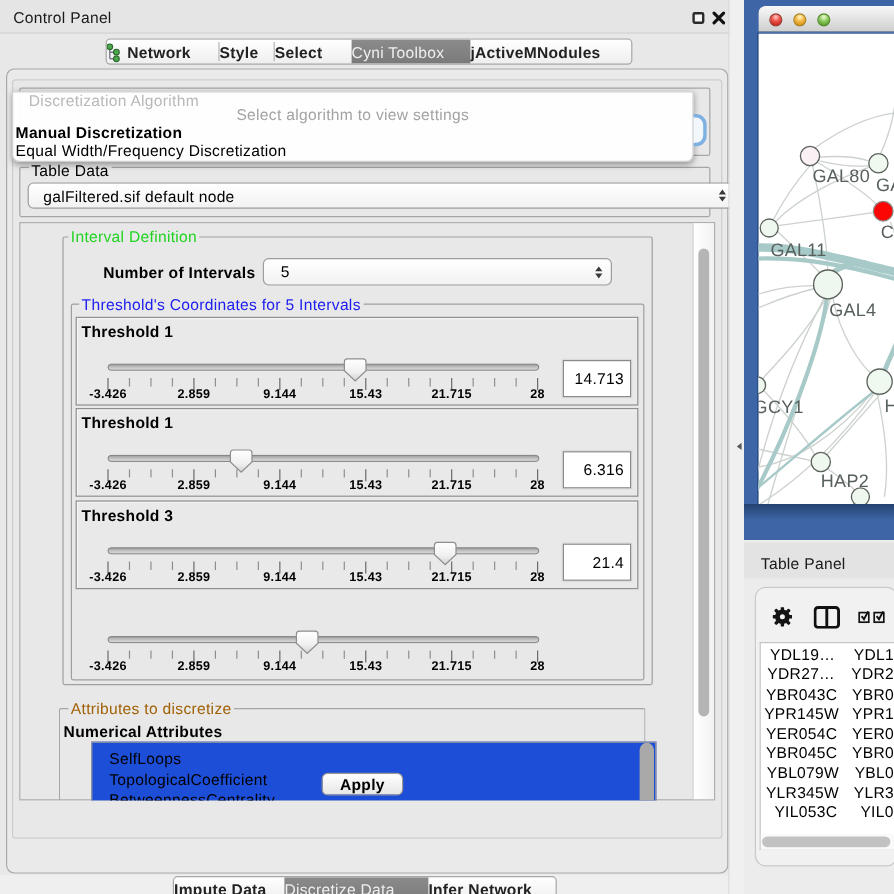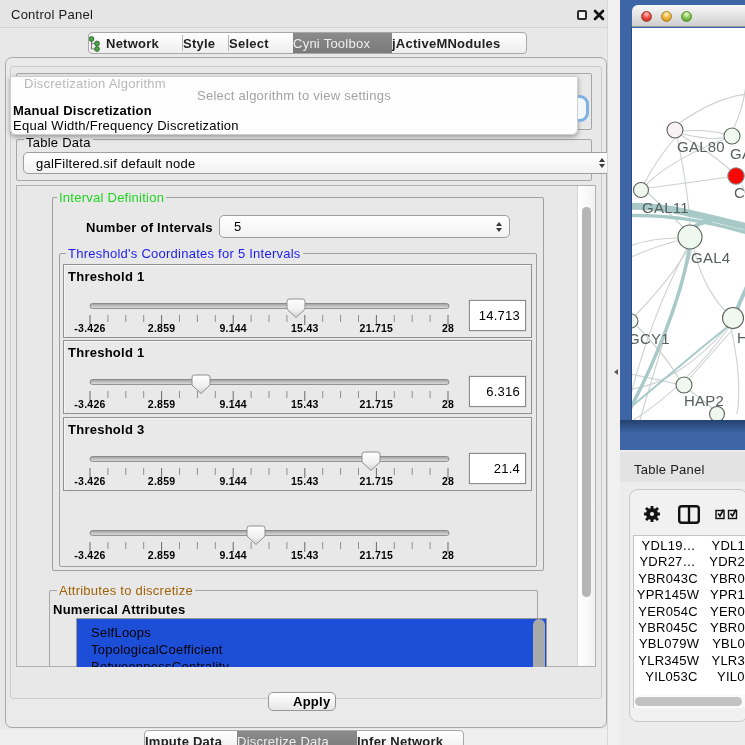--- a/index.html
+++ b/index.html
@@ -284,21 +284,21 @@
     </svg>
 
   <div class="grp" style="left:49px;top:590px;width:489px;height:77px;border-bottom:none;"></div>
   <div class="grp-lbl" style="left:57px;top:583px;color:#a16207;">Attributes to discretize</div>
   <div class="abs" style="left:53px;top:602px;font-size:13px;font-weight:bold;color:#000;text-align:center;">Numerical Attributes</div>
   <div class="abs" style="left:76px;top:618px;width:471px;height:49px;background:#1d4ed8;border:1px solid #999;border-bottom:none;overflow:hidden;">
     <div style="font-size:13px;color:#000;padding-left:14px;line-height:17px;padding-top:5px;">SelfLoops<br>TopologicalCoefficient<br>BetweennessCentrality</div>
     <div style="position:absolute;right:1px;top:0;width:12px;height:60px;background:#a9a9a9;border-radius:6px;"></div>
   </div>
 
-  <div class="abs" style="left:268px;top:692px;width:68px;height:19px;background:linear-gradient(#ffffff,#e6e6e6);border:1px solid #979797;border-radius:5px;text-align:left;font-size:13px;font-weight:bold;line-height:17px;color:#000;padding-left:24px;">Apply</div>
+  <div class="abs" style="left:268px;top:644px;width:68px;height:19px;background:linear-gradient(#ffffff,#e6e6e6);border:1px solid #979797;border-radius:5px;text-align:center;font-size:13px;font-weight:bold;line-height:17px;color:#000;">Apply</div>
 
   <div class="seg-bar abs" style="left:144px;top:702px;width:320px;height:22px;margin-top:28px;">
     <div class="seg" style="width:92px;">Impute Data</div>
     <div class="seg sel" style="width:120px;">Discretize Data</div>
     <div class="seg" style="flex:1;">Infer Network</div>
   </div>
 
   <div class="abs" style="left:10px;top:76px;width:568px;height:59px;background:rgba(255,255,255,0.96);border:1px solid #cfcfcf;border-radius:0 0 6px 6px;box-shadow:0 2px 5px rgba(0,0,0,0.35);"></div>
   <div class="abs" style="left:24px;top:76px;font-size:13px;color:#b9b9b9;">Discretization Algorithm</div>
   <div class="abs" style="left:0;top:88px;width:588px;text-align:center;font-size:13px;color:#a3a3a3;">Select algorithm to view settings</div>

